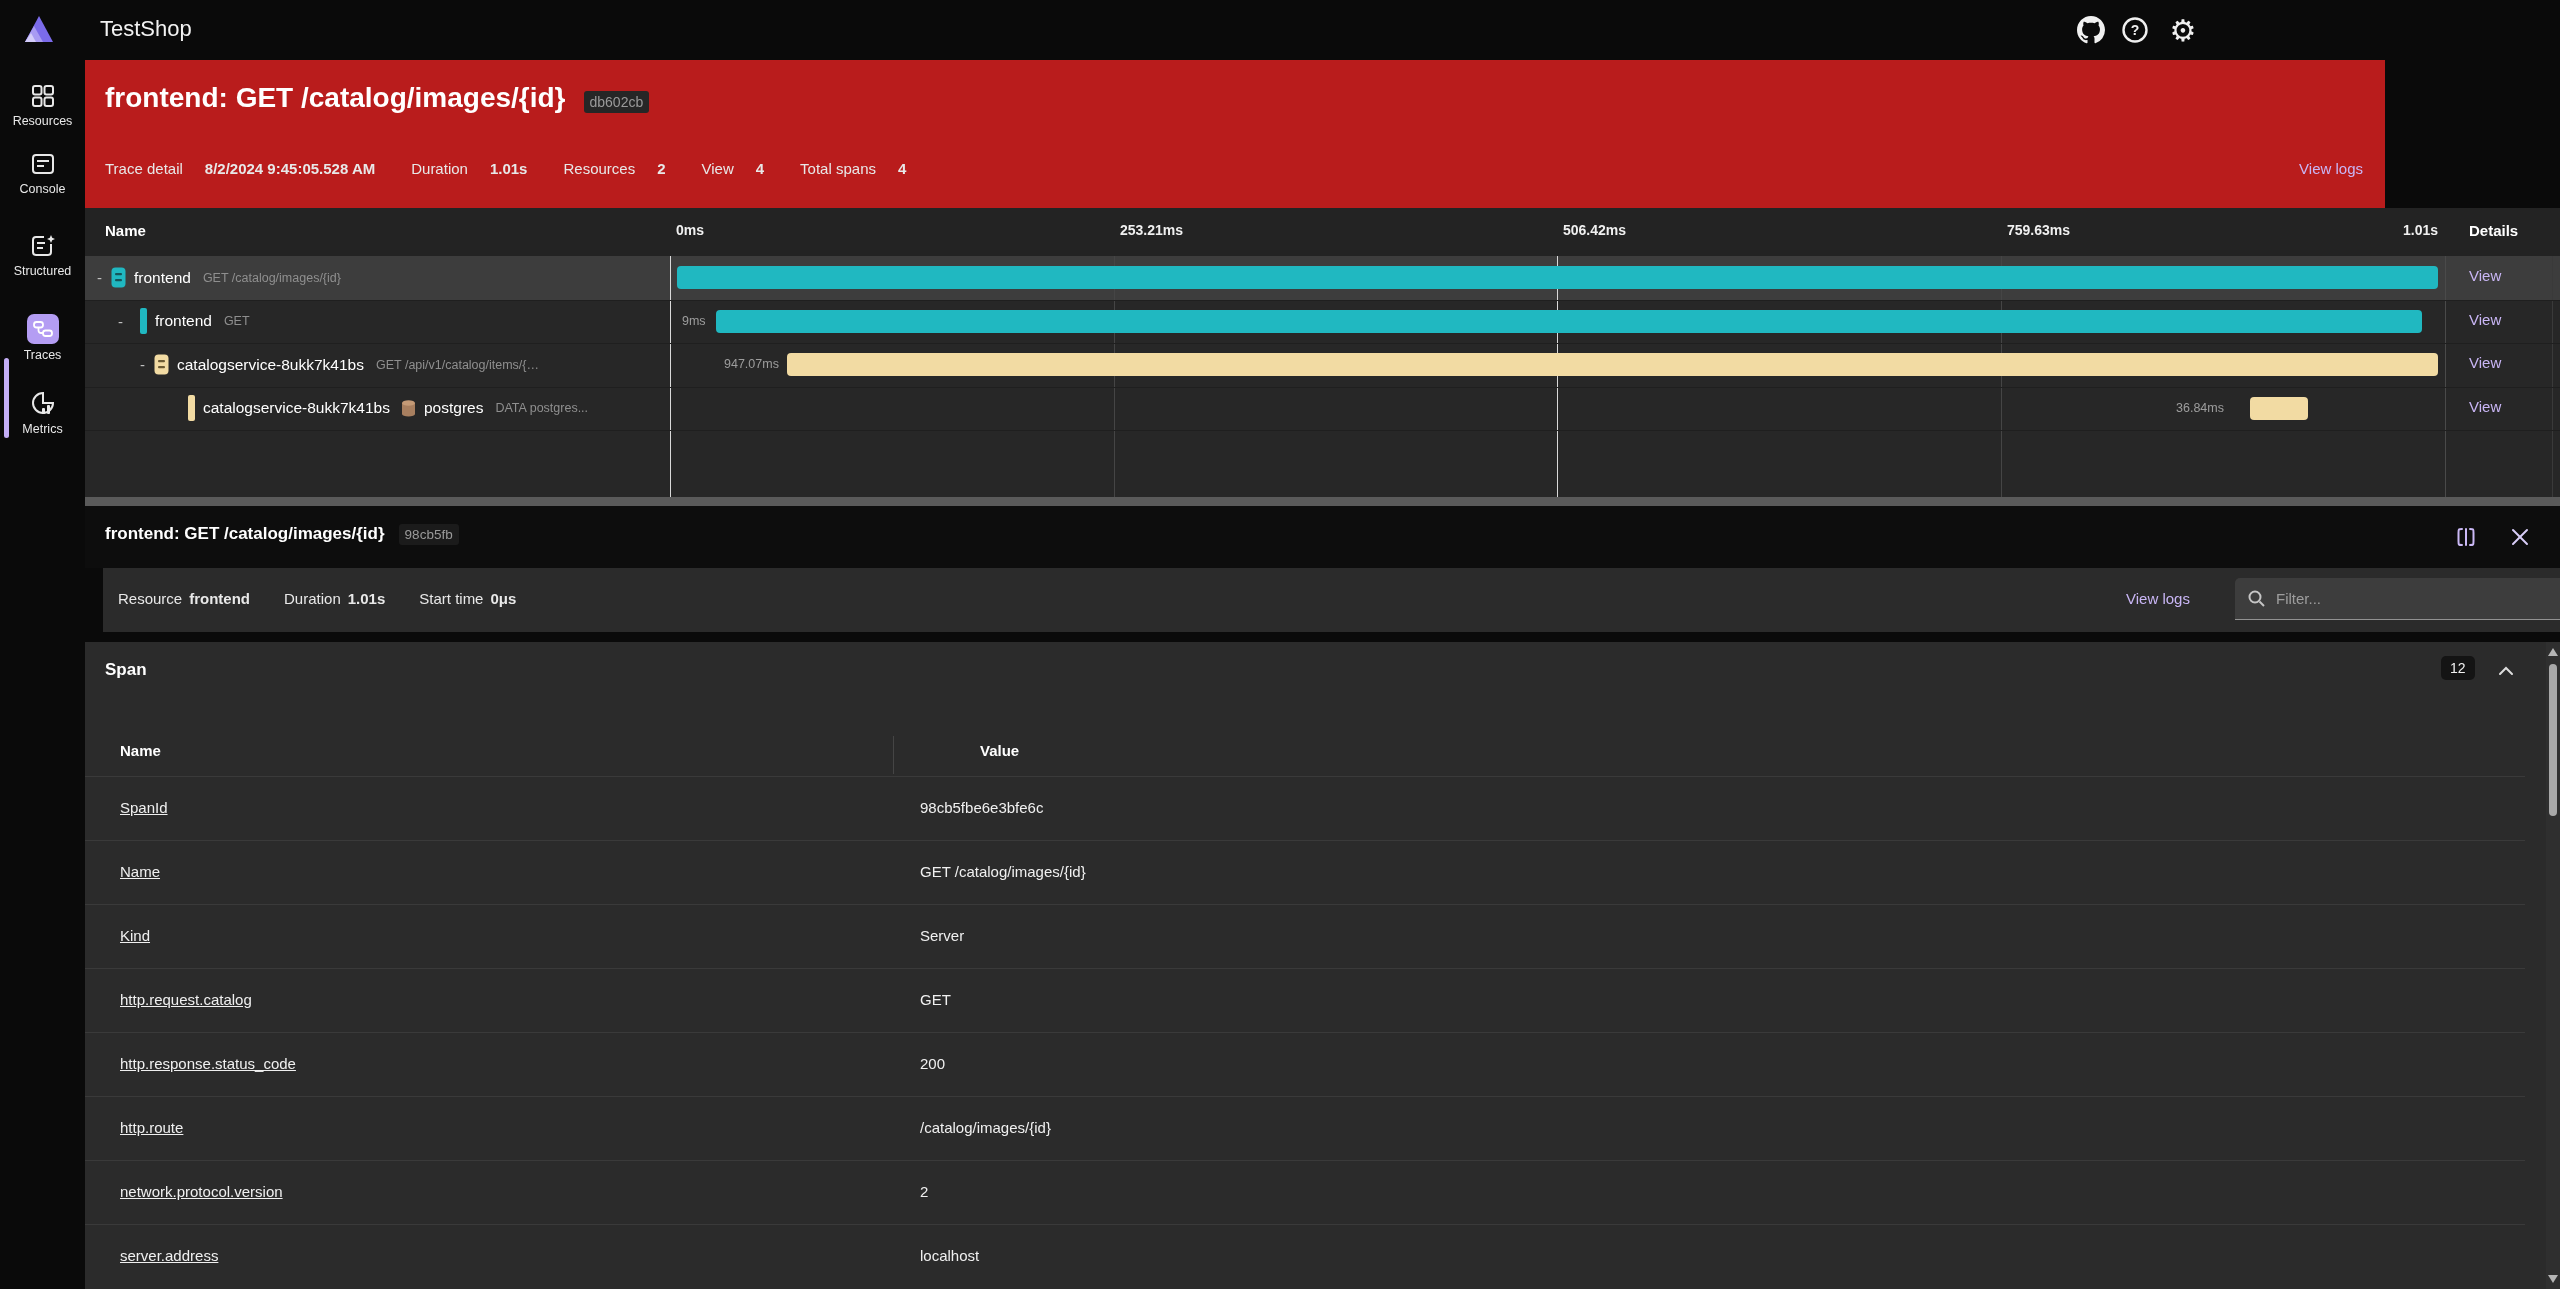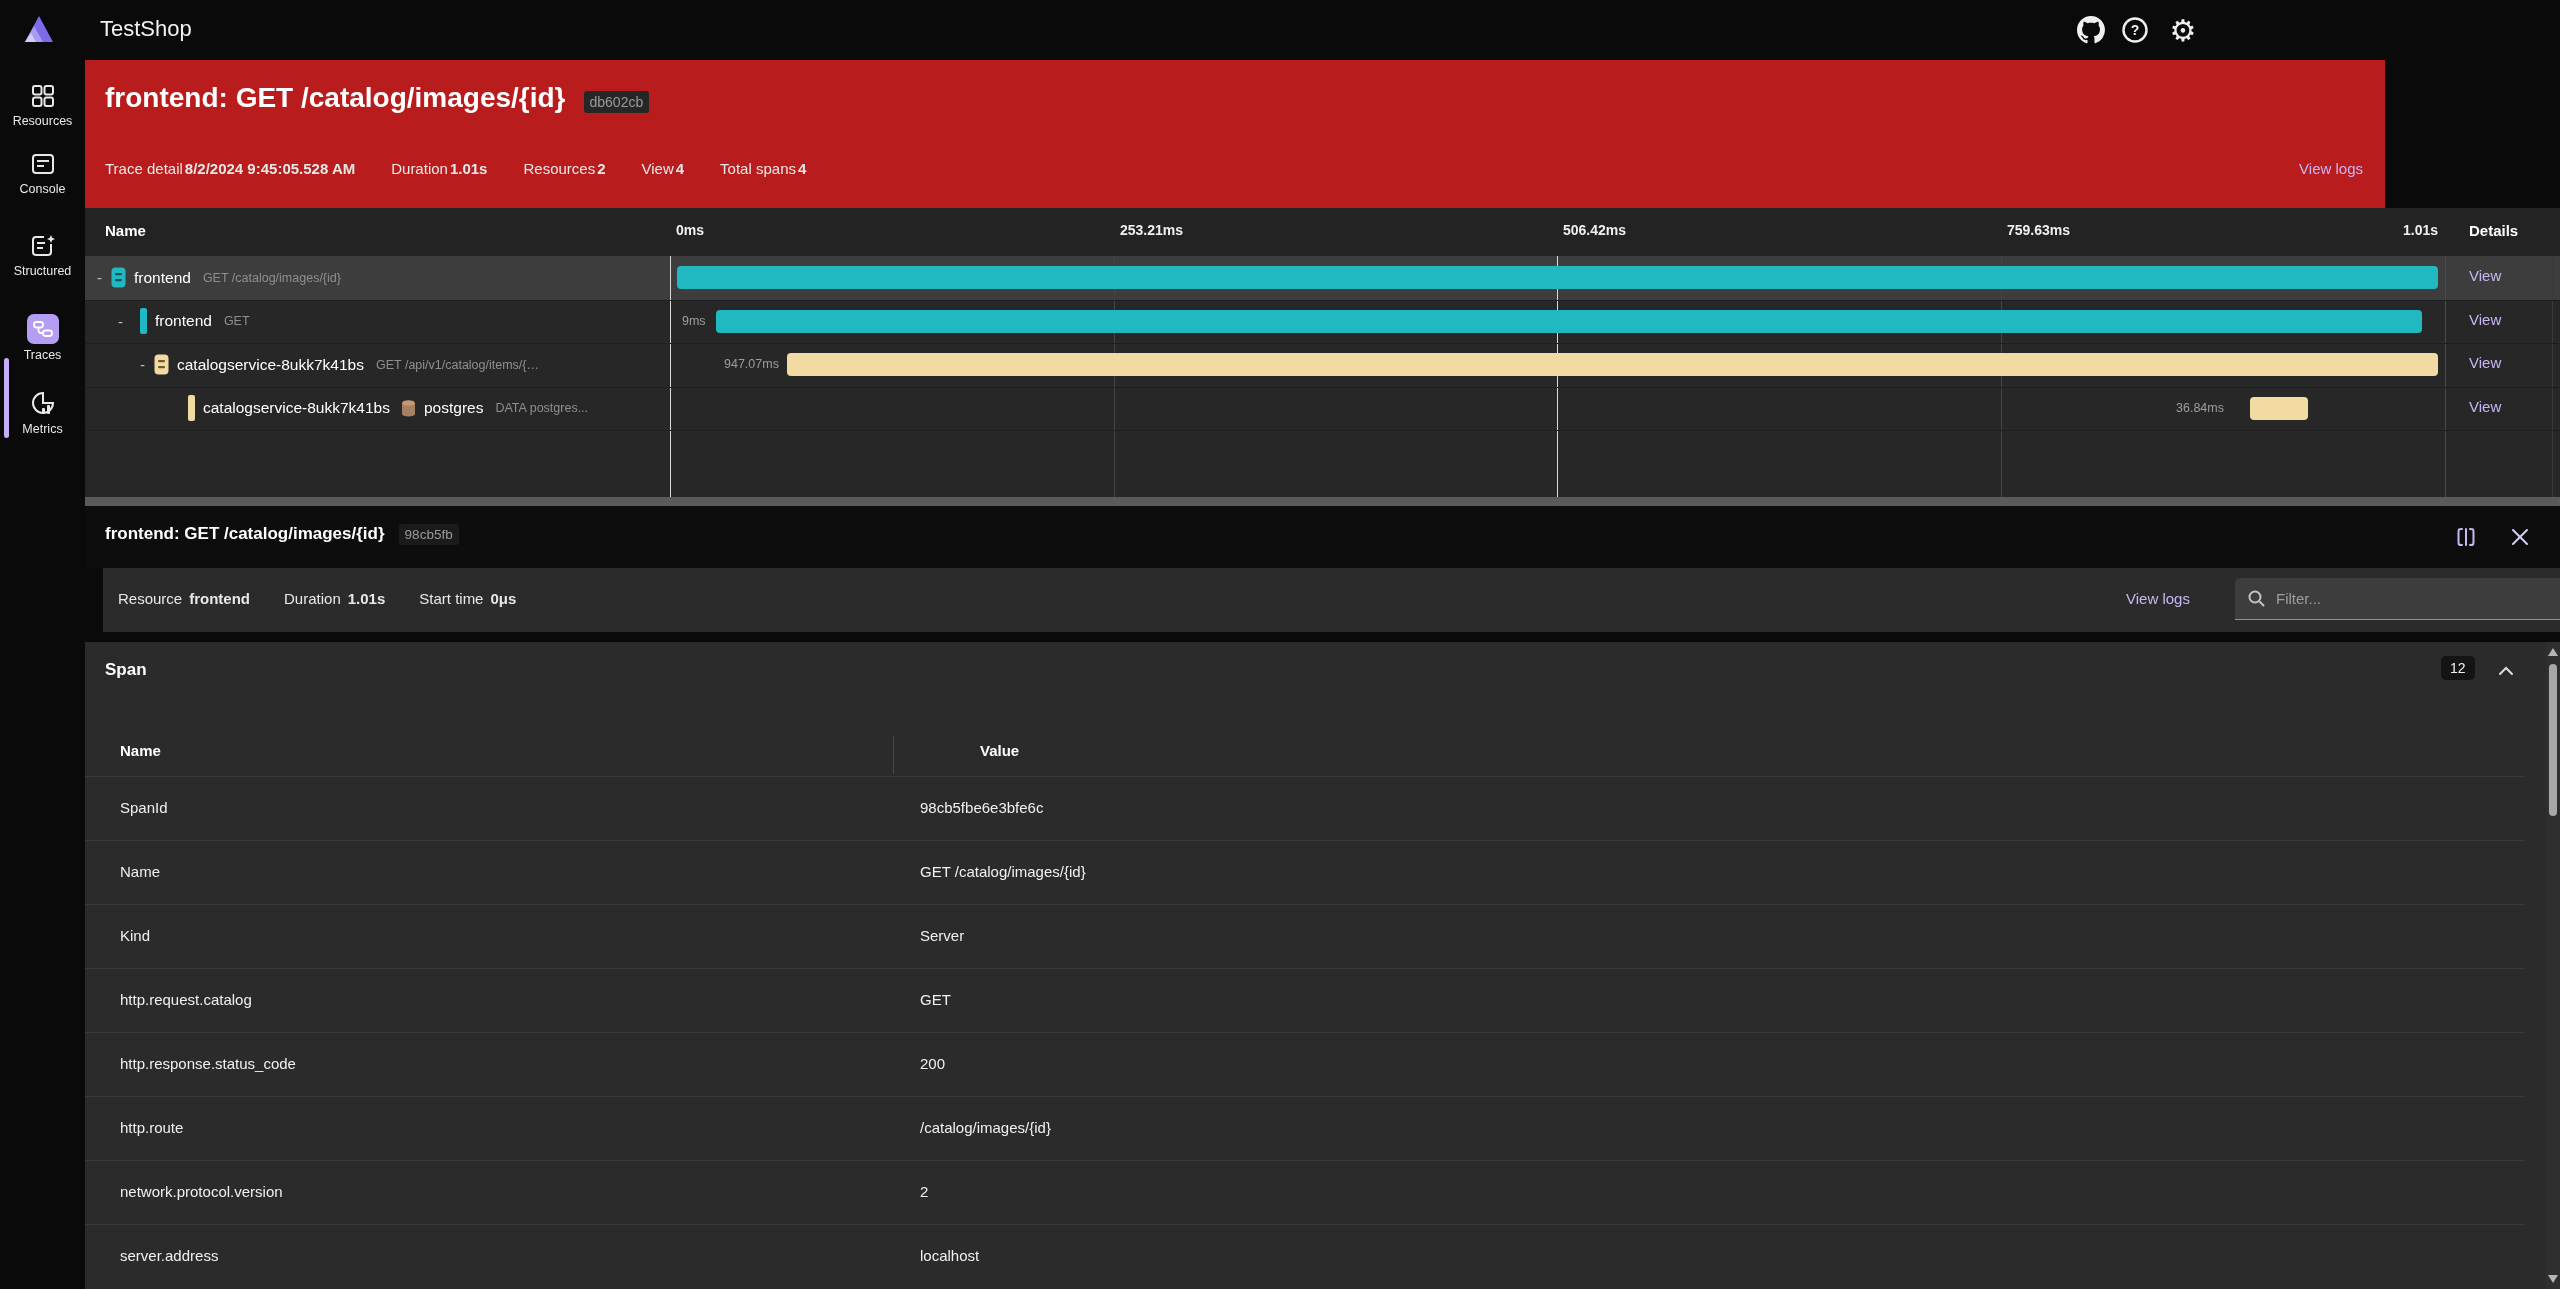--- a/index.html
+++ b/index.html
@@ -19,21 +19,21 @@
   .side-label { font-size:12.5px; color:#e8e8e8; margin-top:4px; }
   #traces-tile { width:32px; height:30px; background:#b49df3; border-radius:7px;
                  display:flex; align-items:center; justify-content:center; margin:0 auto; }
   #active-indicator { left:4px; top:298px; width:5px; height:80px; background:#c4aef7; border-radius:3px; }
 
   
   #strip-title { left:85px; top:60px; width:2300px; height:148px; background:#b91c1c; }
   #trace-title { left:20px; top:22px; font-size:28px; font-weight:bold; color:#ffffff; }
   #trace-hash { font-size:14px; font-weight:normal; color:#9a9a9a; margin-left:18px; background:#262626; padding:3px 6px; border-radius:3px; }
   #trace-meta { left:20px; top:100px; font-size:15px; color:#e8e8e8; display:flex; gap:36px; }
-  #trace-meta b { margin-left:2px; }
+  #trace-meta b { margin-left:22px; }
   #view-logs-top { right:22px; top:100px; font-size:15px; color:#c9b6f5; cursor:pointer; }
 
   
   #wf { left:85px; top:208px; width:2475px; height:289px; background:#272727; }
   #wf-header { left:0; top:0; width:2475px; height:48px; background:#232323; }
   #wf-header .hlabel { font-weight:bold; font-size:15px; top:14px; }
   .gridline { top:0; height:289px; width:1px; }
   .tick { top:14px; font-size:14px; font-weight:600; color:#f0f0f0; }
   .wf-row { left:0; width:2475px; height:43.5px; }
   .wf-row.selected { background:#3d3d3d; }
@@ -72,21 +72,21 @@
 
   #span-section { left:85px; top:642px; width:2475px; height:647px; background:#2b2b2b; }
   #span-title { left:20px; top:18px; font-size:17px; font-weight:bold; }
   #span-count { left:2356px; top:14px; background:#141414; border-radius:5px; padding:4px 9px; font-size:14px; color:#f0f0f0; }
   #span-chevron { left:2408px; top:16px; width:26px; height:26px; display:flex; align-items:center; justify-content:center; cursor:pointer; }
   #attr-head { left:0; top:88px; width:2440px; height:46px; }
   #attr-head .hname { left:35px; top:12px; font-size:15px; font-weight:bold; }
   #attr-head .hvalue { left:854px; top:12px; font-size:15px; font-weight:bold;margin-left:41px; }
   #attr-head .coldiv { left:808px; top:6px; width:1px; height:38px; background:#454545; }
   .attr-row { left:0; width:2440px; height:64px; border-top:1px solid #3a3a3a; }
-  .attr-row .aname { left:35px; top:22px; font-size:15px; color:#f0f0f0; }
+  .attr-row .aname { left:35px; top:22px; font-size:15px; color:#f0f0f0;text-decoration:underline; }
   .attr-row .avalue { left:835px; top:22px; font-size:15px; color:#f0f0f0; }
 
   
   #scrollbar { left:2546px; top:642px; width:14px; height:647px; background:#2f2f2f; }
   .sb-arrow { left:2px; width:0; height:0; border-left:5px solid transparent; border-right:5px solid transparent; }
   #sb-up { top:6px; border-bottom:8px solid #b5b5b5; }
   #sb-down { top:633px; border-top:8px solid #b5b5b5; }
   #sb-thumb { left:3px; top:22px; width:8px; height:152px; background:#a8a8a8; border-radius:4px; }
 </style>
 </head>

